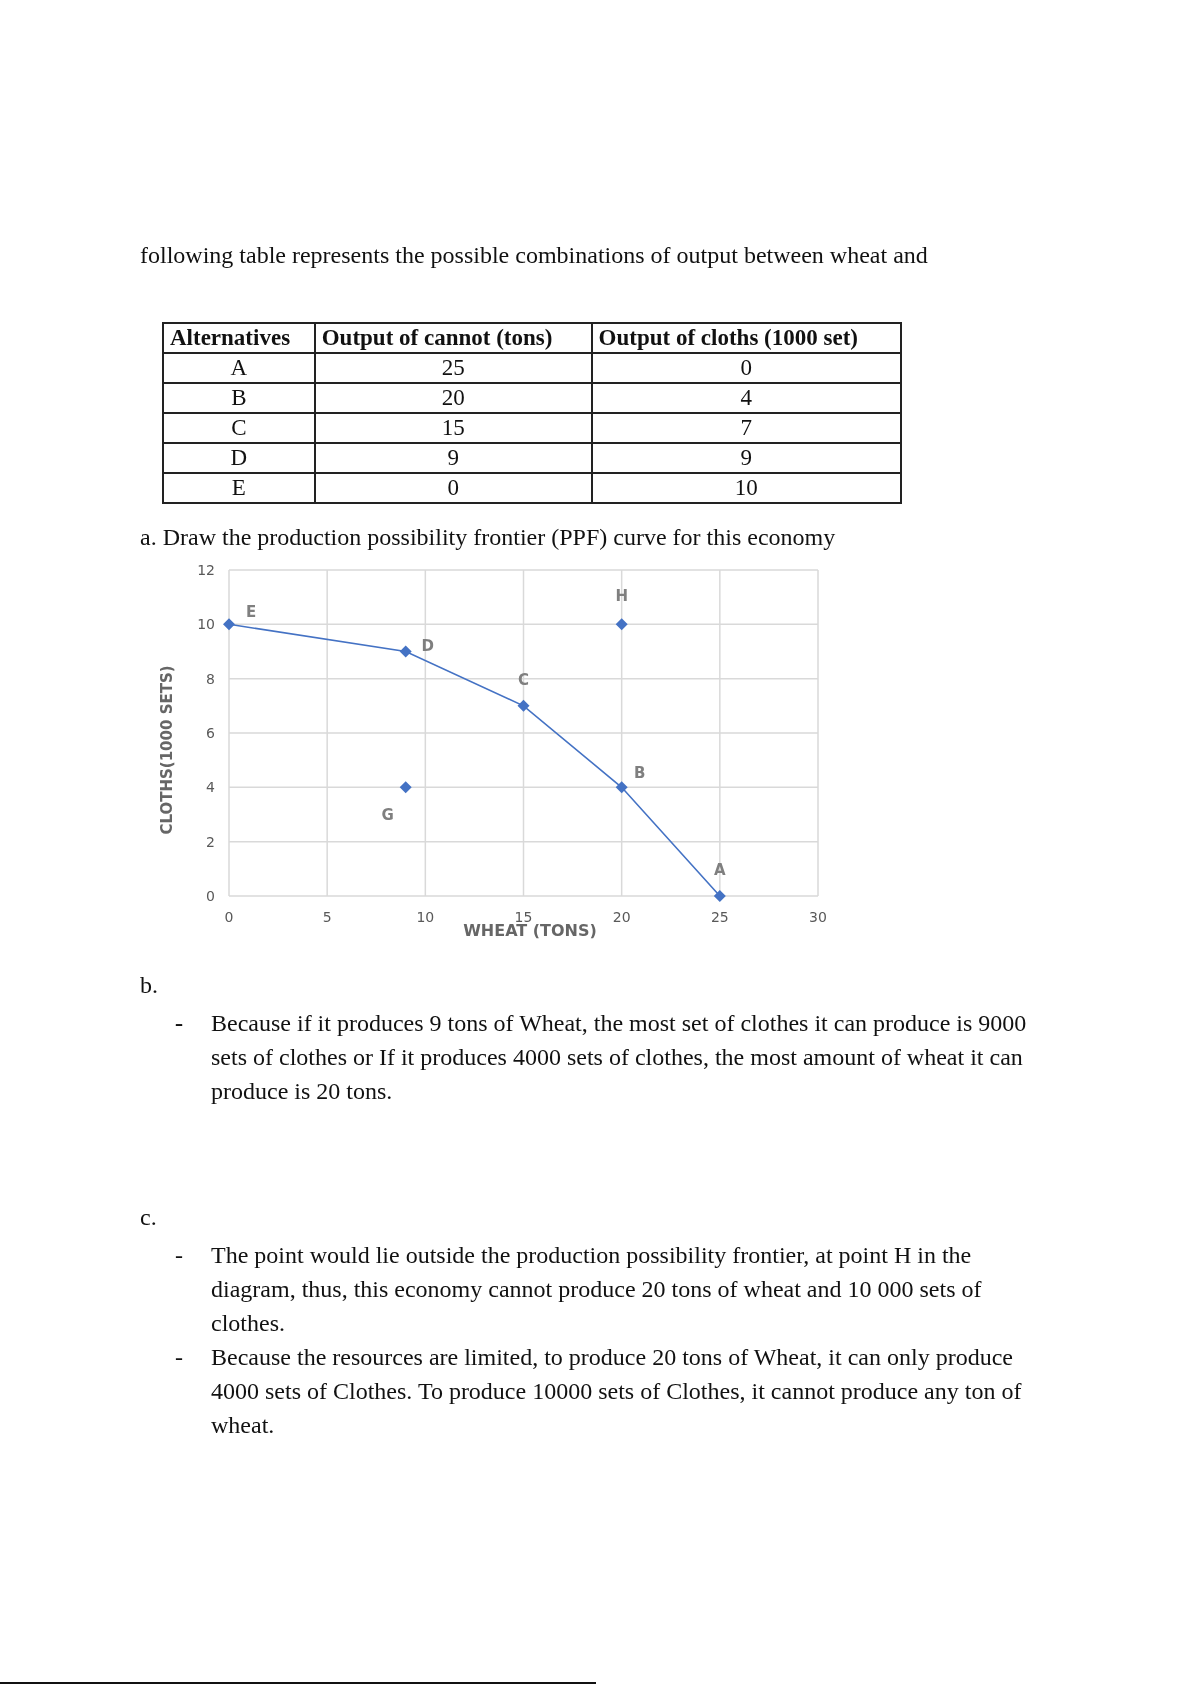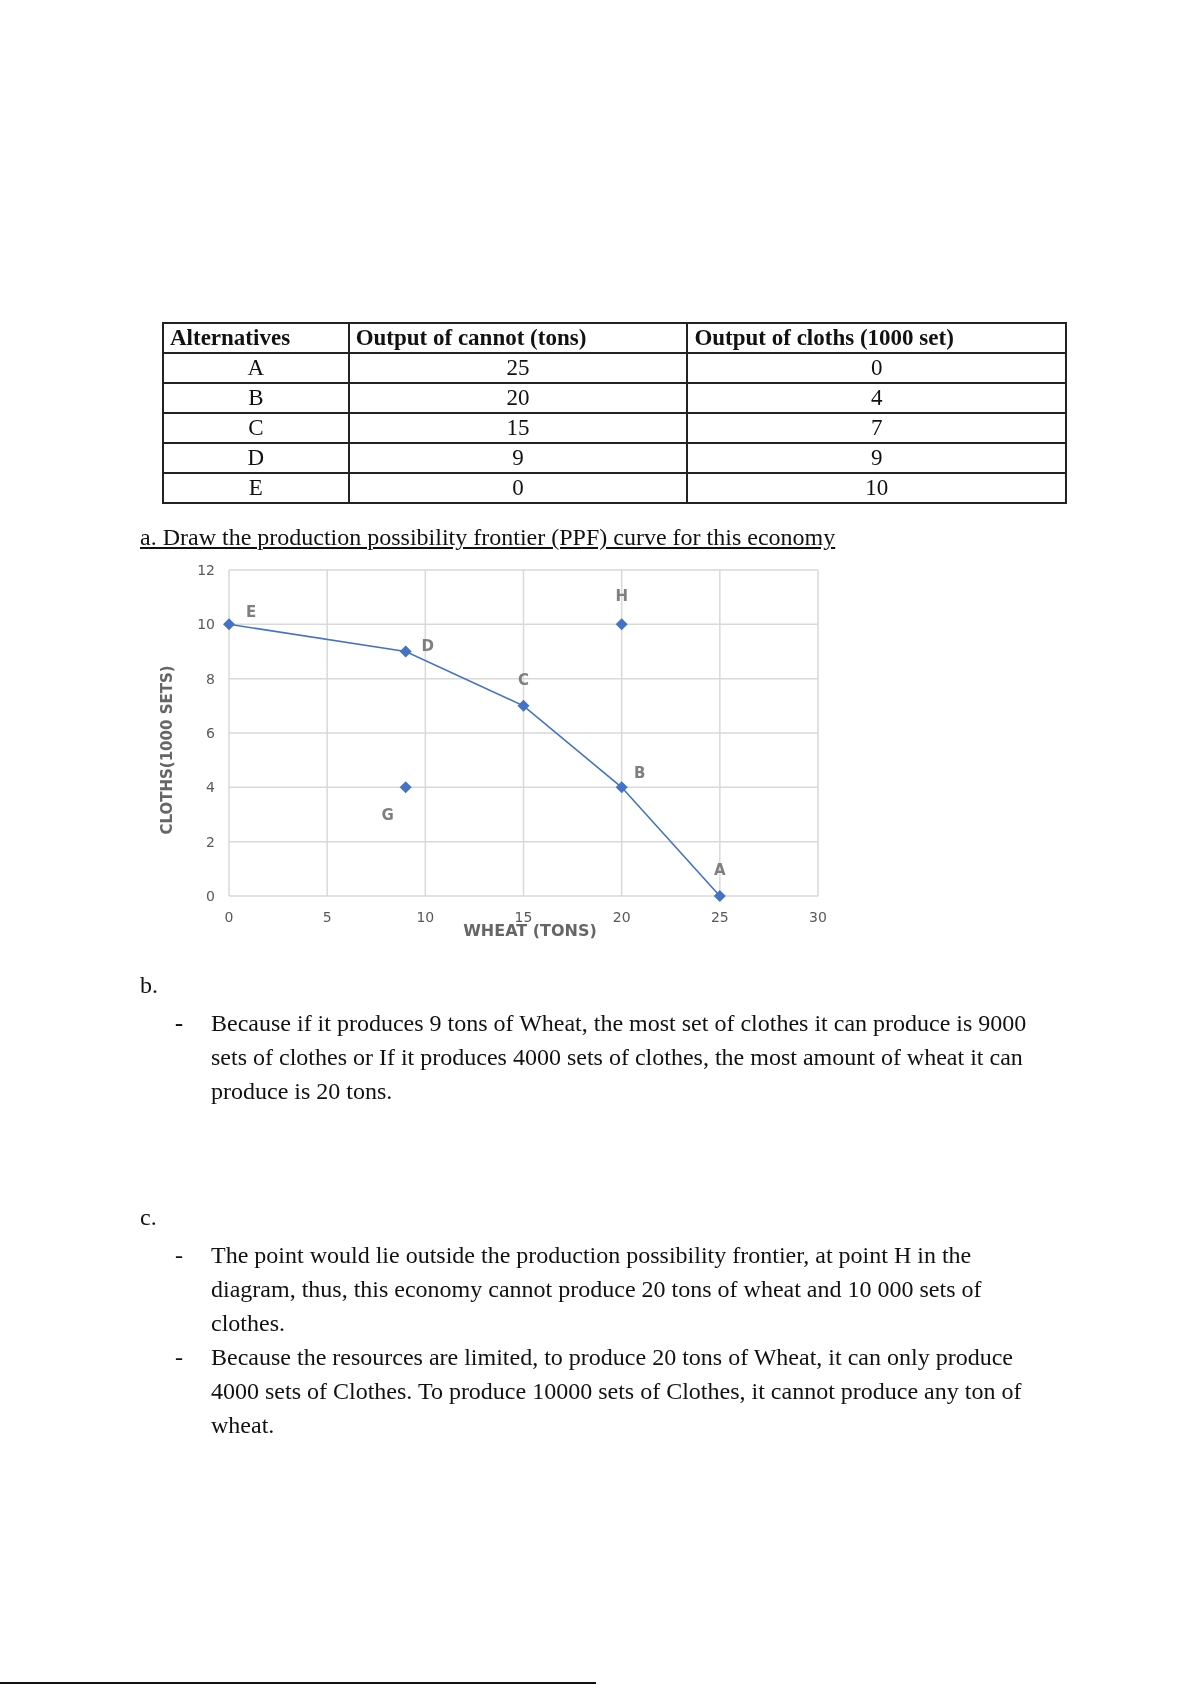--- a/index.html
+++ b/index.html
@@ -1,36 +1,37 @@
 <!DOCTYPE html>
 <html><head>
 <meta charset="utf-8">
 <style>
   html, body { margin:0; padding:0; background:#ffffff; }
   body { width:1191px; height:1685px; position:relative; overflow:hidden;
          font-family:"Liberation Serif", "DejaVu Serif", serif; color:#111; }
   .para { position:absolute; left:140px; width:880px; font-size:24px; line-height:34px; }
-  table.alt { position:absolute; left:162px; top:322px; width:905px; border-collapse:collapse;
+  table.alt { position:absolute; left:162px; top:322px; width:740px; border-collapse:collapse;
               font-size:23px; line-height:26px; }
   table.alt th, table.alt td { border:2px solid #222; text-align:center; padding:1px 6px; }
   table.alt th { font-weight:bold; text-align:left; }
   .qa { position:absolute; left:140px; font-size:24px; }
   .chart { position:absolute; left:150px; top:550px; width:700px; height:400px; }
   .chart text { font-family:"DejaVu Sans", "Liberation Sans", sans-serif; }
   .section-label { position:absolute; left:140px; font-size:24px; }
   ul.dash { position:absolute; left:175px; width:880px; margin:0; padding:0; list-style:none;
             font-size:24px; line-height:34px; }
   ul.dash li { position:relative; padding-left:36px; margin-bottom:0; }
   ul.dash li .dash-mark { position:absolute; left:0; top:0; }
   .footer-line { position:absolute; left:0; top:1682px; width:596px; height:2px; background:#111; }
 </style>
 </head>
 <body>
 
 <div class="para" style="top:238px;">
+  <div>following table represents the possible combinations of output between wheat and</div>
 </div>
 
 <table class="alt">
   <thead>
     <tr>
       <th>Alternatives</th>
       <th>Output of cannot (tons)</th>
       <th>Output of cloths (1000 set)</th>
     </tr>
   </thead>
@@ -56,21 +57,21 @@
       <td>9</td>
     </tr>
     <tr>
       <td>E</td>
       <td>0</td>
       <td>10</td>
     </tr>
   </tbody>
 </table>
 
-<div class="qa" style="top:524px;text-decoration:underline;">a. Draw the production possibility frontier (PPF) curve for this economy</div>
+<div class="qa" style="top:524px;">a. Draw the production possibility frontier (PPF) curve for this economy</div>
 
 <svg class="chart" viewBox="0 0 700 400">
   <g id="grid">
       <line x1="79" x2="668" y1="346" y2="346" stroke="#d9d9d9" stroke-width="1.5"></line>
       <line x1="79" x2="668" y1="291.6666666666667" y2="291.6666666666667" stroke="#d9d9d9" stroke-width="1.5"></line>
       <line x1="79" x2="668" y1="237.33333333333334" y2="237.33333333333334" stroke="#d9d9d9" stroke-width="1.5"></line>
       <line x1="79" x2="668" y1="183" y2="183" stroke="#d9d9d9" stroke-width="1.5"></line>
       <line x1="79" x2="668" y1="128.66666666666669" y2="128.66666666666669" stroke="#d9d9d9" stroke-width="1.5"></line>
       <line x1="79" x2="668" y1="74.33333333333331" y2="74.33333333333331" stroke="#d9d9d9" stroke-width="1.5"></line>
       <line x1="79" x2="668" y1="20" y2="20" stroke="#d9d9d9" stroke-width="1.5"></line>

